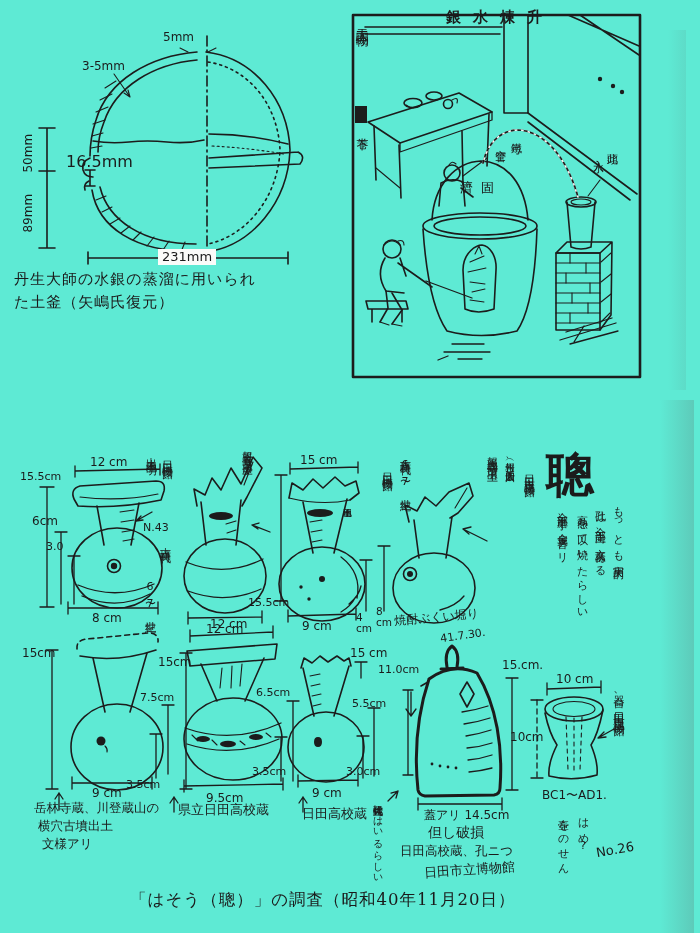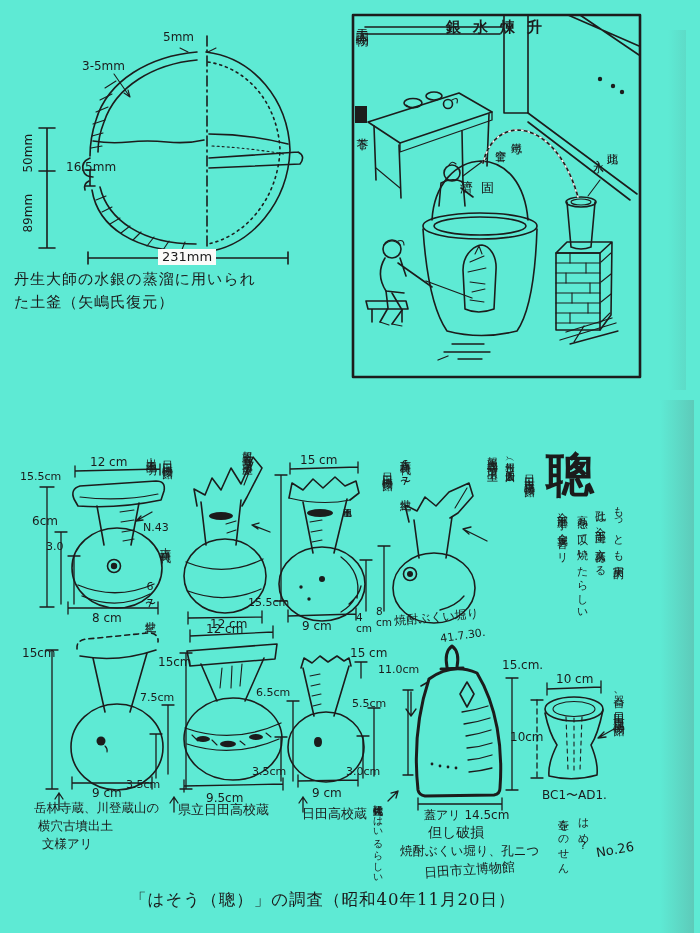--- a/index.html
+++ b/index.html
@@ -230,28 +230,28 @@
     <path class="thin" stroke-dasharray="4 4" d="M566,717 L568,770 M574,718 L574,772 M582,717 L580,770"></path>
     <path class="mid" d="M547,689 L601,687 M547,683 L547,695 M601,681 L601,693"></path>
     <path class="mid" stroke-dasharray="5 4" d="M537,700 L537,778"></path>
     <path class="mid" d="M531,700 L543,700 M531,778 L543,778"></path>
     <path class="mid" d="M614,729 L598,738 M598,738 l8,-1 M598,738 l6,-6"></path>
   </g>
 </svg>
 
 <div class="l" style="left:163px;top:30px;font-size:12px">5mm</div>
 <div class="l" style="left:82px;top:59px;font-size:12px">3-5mm</div>
-<div class="l" style="left:66px;top:160px;font-size:12px">16.5mm</div>
+<div class="l" style="left:66px;top:152px;font-size:16px">16.5mm</div>
 <div class="l" style="left:4px;top:146px;width:48px;text-align:center;transform:rotate(-90deg);font-size:12px">50mm</div>
 <div class="l" style="left:4px;top:206px;width:48px;text-align:center;transform:rotate(-90deg);font-size:12px">89mm</div>
 <div class="l" style="left:158px;top:249px;font-size:13px;background:#fbfbf9;padding:0 4px">231mm</div>
 <div class="l serif" style="left:14px;top:293px;font-size:15px;letter-spacing:1px">た土釜（矢嶋氏復元）</div>
 <div class="l serif" style="left:14px;top:270px;font-size:15px;letter-spacing:1px">丹生大師の水銀の蒸溜に用いられ</div>
 
-<div class="l serif" style="left:446px;top:18px;font-size:15px;font-weight:bold;letter-spacing:12px">銀水煉升</div>
+<div class="l serif" style="left:446px;top:8px;font-size:15px;font-weight:bold;letter-spacing:12px">銀水煉升</div>
 <div class="l vt" style="left:355px;top:18px;height:78px;font-size:13px">天工開物</div>
 <div class="l vt" style="left:356px;top:128px;height:36px;font-size:12px">卷下</div>
 <div class="l vt" style="left:510px;top:134px;height:32px;font-size:11px">鐵弓</div>
 <div class="l vt" style="left:494px;top:141px;height:32px;font-size:11px">空管</div>
 <div class="l vt" style="left:606px;top:144px;height:32px;font-size:11px">此頭</div>
 <div class="l vt" style="left:592px;top:151px;height:32px;font-size:11px">入水</div>
 <div class="l" style="left:460px;top:180px;font-size:13px;letter-spacing:8px">濟固</div>
 
 <div class="l" style="left:546px;top:446px;font-size:48px;font-weight:bold">聰</div>
 <div class="l vt" style="left:612px;top:498px;height:110px;font-size:11px">もっとも実用的</div>
@@ -307,21 +307,21 @@
 <div class="l" style="left:350px;top:646px">15 cm</div>
 <div class="l" style="left:352px;top:697px;font-size:11px">5.5cm</div>
 <div class="l wrap" style="left:346px;top:766px;width:26px;font-size:11px;line-height:1.05">3.0cm</div>
 <div class="l" style="left:312px;top:786px">9 cm</div>
 <div class="l" style="left:302px;top:806px;font-size:13px">日田高校蔵</div>
 
 <div class="l wrap" style="left:378px;top:664px;width:32px;font-size:11px;line-height:1.05">11.0cm</div>
 <div class="l" style="left:502px;top:658px">15.cm.</div>
 <div class="l" style="left:424px;top:808px">蓋アリ 14.5cm</div>
 <div class="l" style="left:428px;top:824px;font-size:14px">但し破損</div>
-<div class="l" style="left:400px;top:843px;font-size:12.5px">焼酎ぶくい堀り、孔ニつ</div>
+<div class="l" style="left:400px;top:843px;font-size:12.5px">日田高校蔵、孔ニつ</div>
 <div class="l" style="left:424px;top:862px;font-size:13px;transform:rotate(-4deg)">日田市立博物館</div>
 <div class="l vt" style="left:372px;top:798px;height:115px;font-size:10px;letter-spacing:0">弥生式時代にはいるらしい</div>
 
 <div class="l" style="left:556px;top:672px">10 cm</div>
 <div class="l" style="left:510px;top:730px">10cm</div>
 <div class="l" style="left:542px;top:788px">BC1〜AD1.</div>
 <div class="l vt" style="left:613px;top:686px;height:160px;font-size:11.5px">器台、日田市立博物館</div>
 <div class="l" style="left:596px;top:842px;font-size:13px;transform:rotate(-10deg)">No.26</div>
 <div class="l vt" style="left:577px;top:810px;height:60px;font-size:11px">はめ?</div>
 <div class="l vt" style="left:557px;top:810px;height:85px;font-size:11px">壺をのせん</div>

